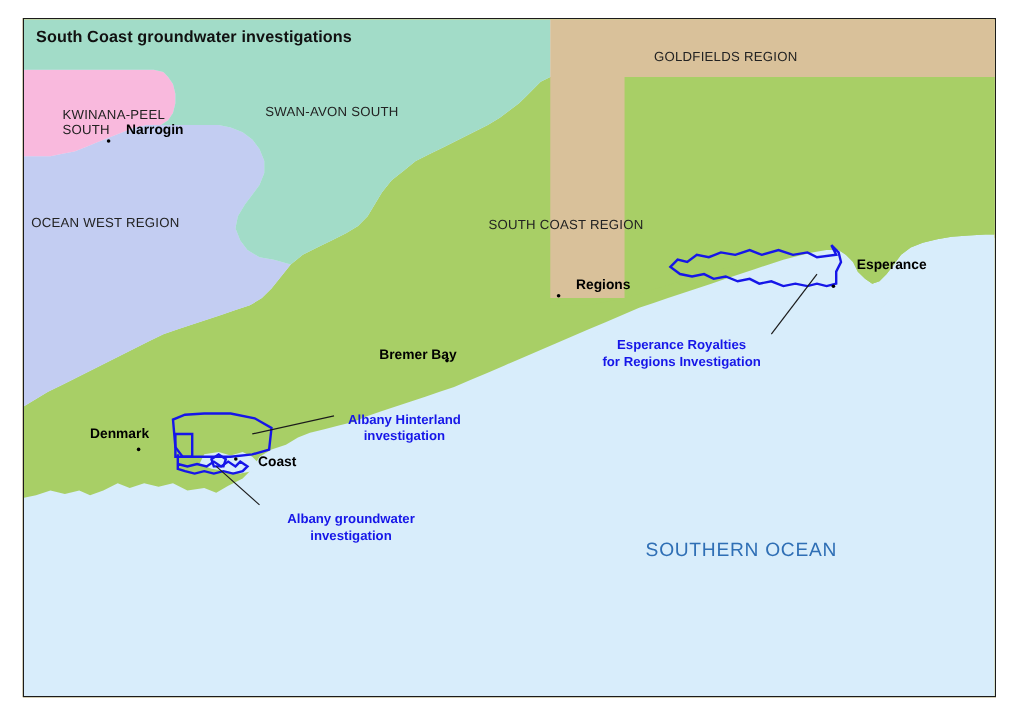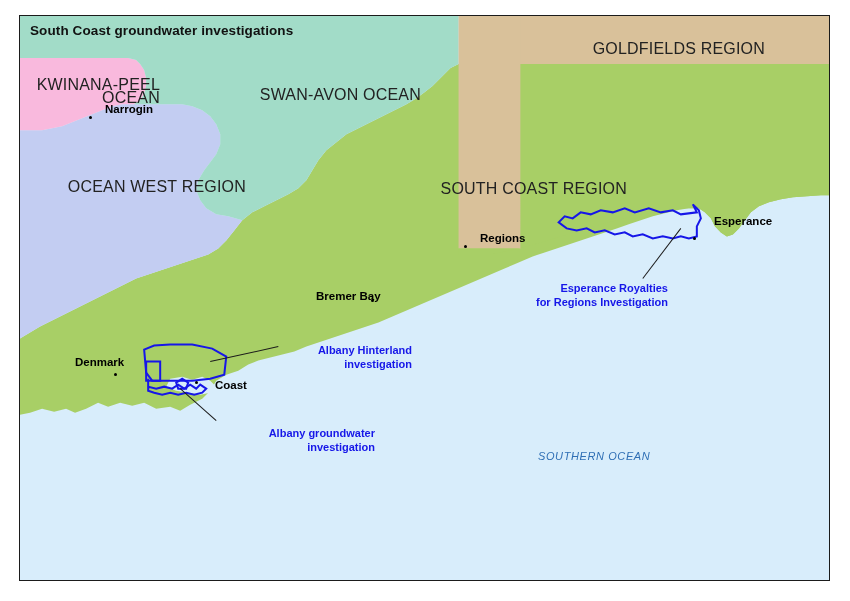--- a/index.html
+++ b/index.html
@@ -4,27 +4,27 @@
 <title>South Coast groundwater investigations</title>
 <style>
   html,body{margin:0;padding:0;background:#ffffff;}
   body{width:850px;height:601px;overflow:hidden;
        font-family:"Liberation Sans","DejaVu Sans",sans-serif;}
   #map-frame{position:absolute;left:19px;top:15px;width:811px;height:566px;
              border:1.5px solid #1b1b1b;box-sizing:border-box;overflow:hidden;background:#fde047;}
   #map-svg{position:absolute;left:0;top:0;width:100%;height:100%;display:block;}
   .map-title{position:absolute;left:10px;top:7px;font-size:13.5px;font-weight:bold;color:#111111;
              letter-spacing:0.1px;white-space:nowrap;}
-  .region-label{position:absolute;font-size:16px;color:#222222;white-space:nowrap;
-                text-align:right;letter-spacing:0.2px;line-height:13px;}
+  .region-label{position:absolute;font-size:11px;color:#222222;white-space:nowrap;
+                text-align:left;letter-spacing:0.2px;line-height:13px;}
   .city-label{position:absolute;font-size:11.5px;font-weight:bold;color:#000000;white-space:nowrap;padding-left:13px;}
   .city-dot{position:absolute;width:3.2px;height:3.2px;background:#000000;border-radius:50%;}
-  .annot{position:absolute;font-size:11px;font-weight:bold;color:#1616e8;text-align:right;
+  .annot{position:absolute;font-size:11px;font-weight:bold;color:#1616e8;text-align:center;
          line-height:13.5px;white-space:nowrap;}
-  .ocean-label{position:absolute;font-size:11px;font-style:italic;color:#2f6fb5;
+  .ocean-label{position:absolute;font-size:16px;color:#2f6fb5;
                letter-spacing:0.6px;white-space:nowrap;}
 </style>
 </head>
 <body>
 
 <div id="map-frame">
 
   <svg id="map-svg" viewBox="0 0 808 563" preserveAspectRatio="none">
 
     <rect x="0" y="0" width="808" height="563" fill="#d8edfb"></rect>
@@ -108,26 +108,26 @@
          L 142 378 L 134 376 L 128 374 Z"></path>
     <path fill="none" stroke="#1616e8" stroke-width="2" d="M 156 366 L 162 362 L 168 366 L 166 372 L 158 372 Z"></path>
 
     <line x1="622" y1="262" x2="660" y2="212" stroke="#1b1b1b" stroke-width="1"></line>
     <line x1="258" y1="330" x2="190" y2="345" stroke="#1b1b1b" stroke-width="1"></line>
     <line x1="196" y1="404" x2="160" y2="372" stroke="#1b1b1b" stroke-width="1"></line>
   </svg>
 
   <div class="map-title">South Coast groundwater investigations</div>
 
-  <div class="region-label" style="left:0px;top:62px;width:140px;">
+  <div class="region-label" style="left:0px;top:74px;width:140px;padding-left:32px;">
     <div>KWINANA-PEEL</div>
-    <div>OCEAN</div>
+    <div>SOUTH</div>
   </div>
 
-  <div class="region-label" style="left:201px;top:72px;width:200px;">SWAN-AVON OCEAN</div>
+  <div class="region-label" style="left:201px;top:72px;width:200px;">SWAN-AVON SOUTH</div>
 
   <div class="region-label" style="left:525px;top:26px;width:220px;">GOLDFIELDS REGION</div>
 
   <div class="region-label" style="left:6px;top:164px;width:220px;">OCEAN WEST REGION</div>
 
   <div class="region-label" style="left:387px;top:166px;width:220px;">SOUTH COAST REGION</div>
 
   <div class="city-label" style="left:72px;top:87px;">Narrogin</div>
   <div class="city-dot" style="left:69px;top:100px;"></div>
 

